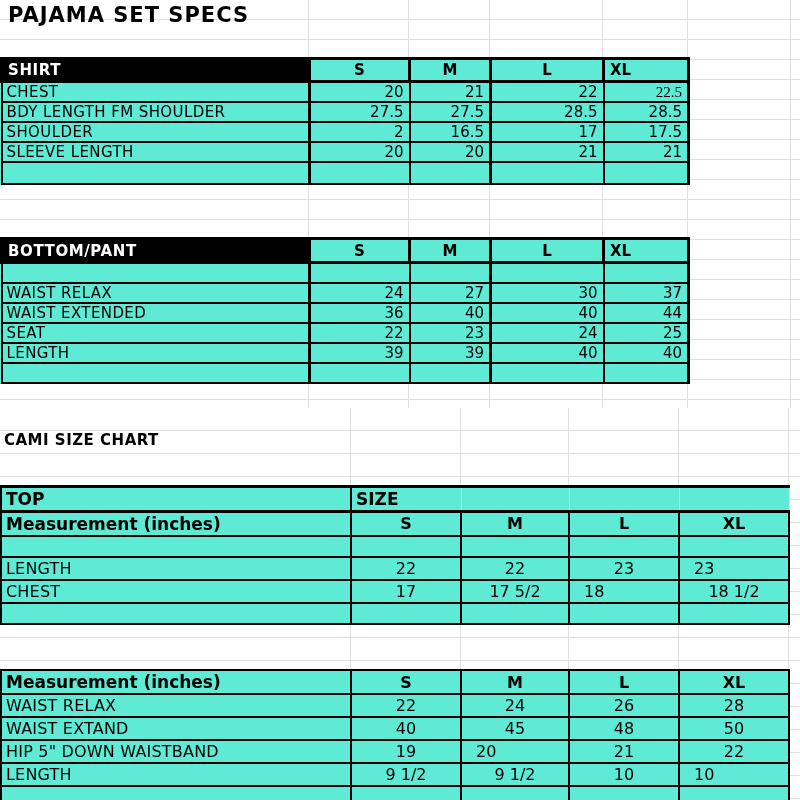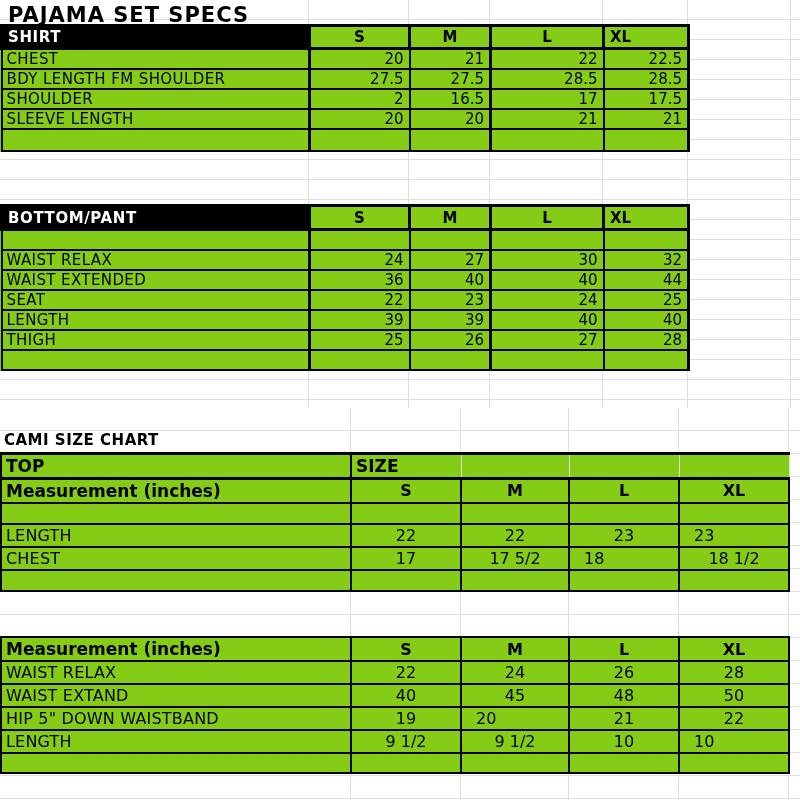--- a/index.html
+++ b/index.html
@@ -12,21 +12,21 @@
   #grid-lower{top:408px;height:392px;background:repeating-linear-gradient(to bottom,transparent 0 22px,#dfdfdf 22px 23px);}
   .vline{position:absolute;width:1px;background:#dfdfdf;pointer-events:none;}
   .vu{top:0;height:408px;}
   .vl{top:408px;height:392px;}
 
   
   .sheet-title{position:absolute;font-weight:bold;white-space:nowrap;}
   #pajama-title{left:8px;top:3px;font-size:21px;letter-spacing:1px;}
   #cami-title{left:4px;top:431px;font-size:15px;letter-spacing:0.5px;}
 
-  table{position:absolute;border-collapse:collapse;table-layout:fixed;background:#84cc16;}
+  table{position:absolute;border-collapse:collapse;table-layout:fixed;background:#5eead4;margin-top:33px;}
   td,th{padding:0;margin:0;overflow:hidden;white-space:nowrap;vertical-align:middle;font-weight:normal;}
 
   
   .upper{left:0;font-size:15px;}
   #shirt-table{top:24px;}
   #pant-table{top:204px;}
   .upper td{border:2px solid #000;}
   .upper thead th{border:3px solid #000;font-weight:bold;text-align:center;font-size:15px;}
   .upper thead th:last-child{text-align:left;padding-left:5px;}
   .blackcell{background:#000;color:#fff;text-align:left !important;padding-left:5px !important;
@@ -101,21 +101,21 @@
         <th>L</th>
         <th>XL</th>
       </tr>
     </thead>
     <tbody id="shirt-body">
         <tr>
           <td class="label">CHEST</td>
           <td class="val" style="text-align: right;">20</td>
           <td class="val" style="text-align: right;">21</td>
           <td class="val" style="text-align: right;">22</td>
-          <td class="val" style="text-align: right;">22.5</td>
+          <td class="val" style="text-align: right; font-family: Liberation Serif, serif;">22.5</td>
         </tr>
         <tr>
           <td class="label">BDY LENGTH FM SHOULDER</td>
           <td class="val" style="text-align: right;">27.5</td>
           <td class="val" style="text-align: right;">27.5</td>
           <td class="val" style="text-align: right;">28.5</td>
           <td class="val" style="text-align: right;">28.5</td>
         </tr>
         <tr>
           <td class="label">SHOULDER</td>
@@ -168,21 +168,21 @@
           <td class="val"></td>
           <td class="val"></td>
       </tr>
     </tbody>
     <tbody id="pant-body">
         <tr>
           <td class="label">WAIST RELAX</td>
           <td class="val" style="text-align: right;">24</td>
           <td class="val" style="text-align: right;">27</td>
           <td class="val" style="text-align: right;">30</td>
-          <td class="val" style="text-align: right;">32</td>
+          <td class="val" style="text-align: right;">37</td>
         </tr>
         <tr>
           <td class="label">WAIST EXTENDED</td>
           <td class="val" style="text-align: right;">36</td>
           <td class="val" style="text-align: right;">40</td>
           <td class="val" style="text-align: right;">40</td>
           <td class="val" style="text-align: right;">44</td>
         </tr>
         <tr>
           <td class="label">SEAT</td>
@@ -190,27 +190,20 @@
           <td class="val" style="text-align: right;">23</td>
           <td class="val" style="text-align: right;">24</td>
           <td class="val" style="text-align: right;">25</td>
         </tr>
         <tr>
           <td class="label">LENGTH</td>
           <td class="val" style="text-align: right;">39</td>
           <td class="val" style="text-align: right;">39</td>
           <td class="val" style="text-align: right;">40</td>
           <td class="val" style="text-align: right;">40</td>
-        </tr>
-        <tr>
-          <td class="label">THIGH</td>
-          <td class="val" style="text-align: right;">25</td>
-          <td class="val" style="text-align: right;">26</td>
-          <td class="val" style="text-align: right;">27</td>
-          <td class="val" style="text-align: right;">28</td>
         </tr>
       </tbody>
     <tbody>
       <tr class="spacer">
         <td class="label"></td>
           <td class="val"></td>
           <td class="val"></td>
           <td class="val"></td>
           <td class="val"></td>
       </tr>

